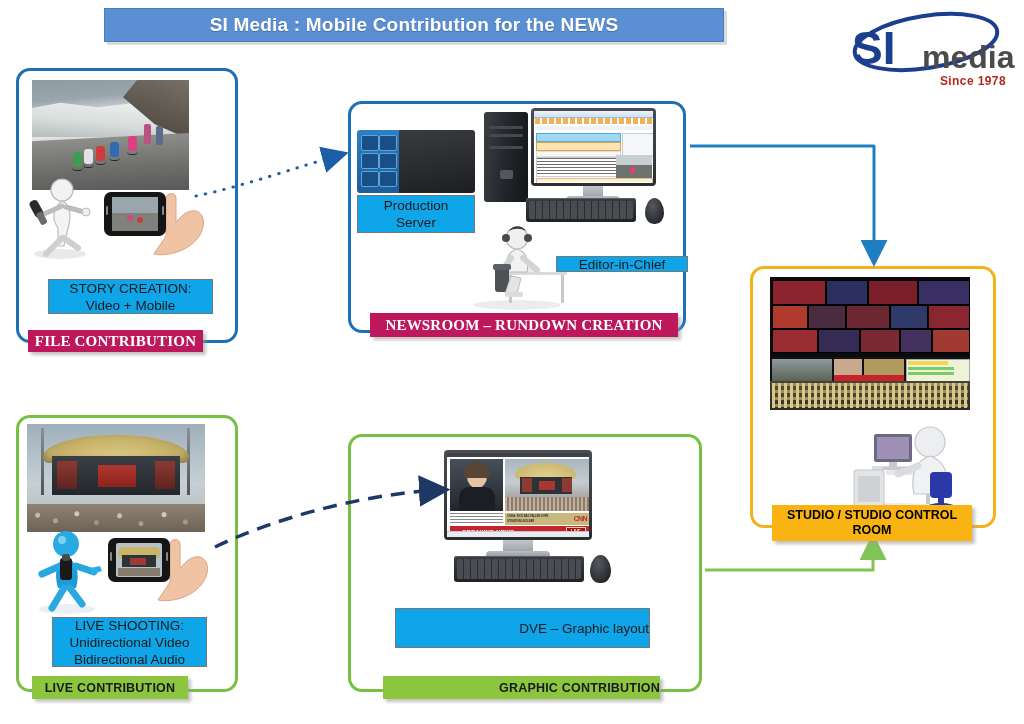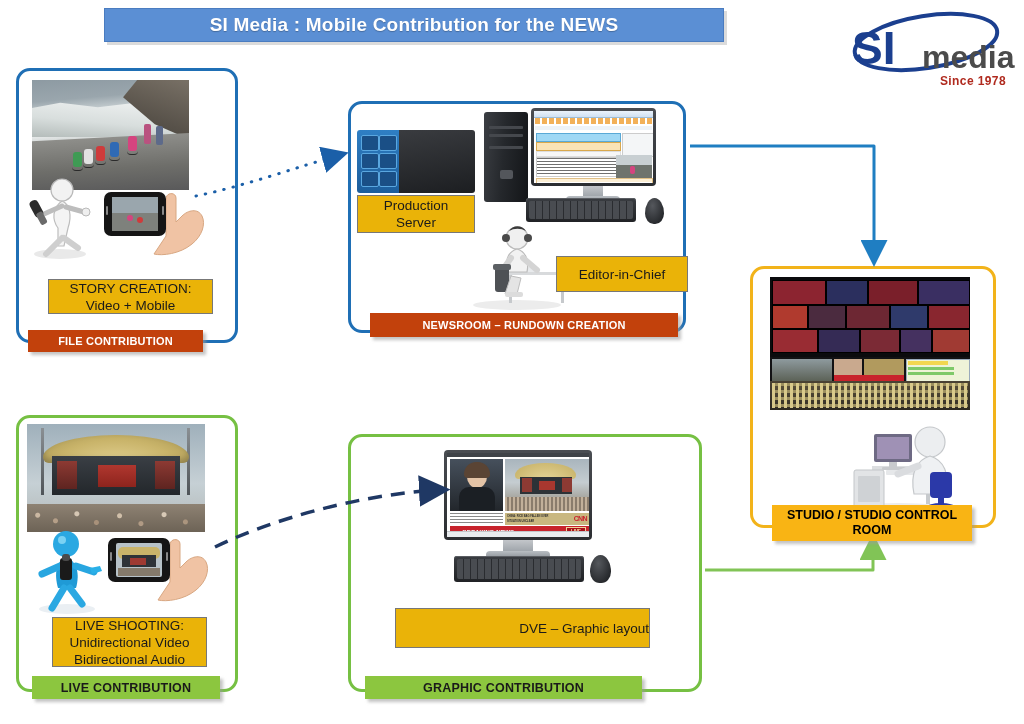--- a/index.html
+++ b/index.html
@@ -35,27 +35,27 @@
   .panel.green{border:3px solid #76c043;}
   .panel.orange{border:3px solid #f2b31a;}
 
   
   .ribbon{
     position:absolute;display:flex;align-items:center;justify-content:center;
     text-align:center;box-sizing:border-box;
     box-shadow:3px 3px 3px rgba(155,155,155,.6);
     font-weight:bold;z-index:40;
   }
-  .ribbon.blue{background:#c2410c;color:#fff;font-size:11px;letter-spacing:.2px;}
+  .ribbon.blue{background:#be185d;color:#fff;font-size:15px;letter-spacing:.2px;font-family:Liberation Serif, serif;}
   .ribbon.green{background:#8cc63f;color:#1a1a1a;font-size:12.5px;letter-spacing:.2px;}
   .ribbon.orange{background:#f9b414;color:#000;font-size:12.5px;line-height:15px;}
 
   
   .caption{
-    position:absolute;background:#eab308;border:1px solid #777;
+    position:absolute;background:#0ea5e9;border:1px solid #777;
     display:flex;align-items:center;justify-content:center;text-align:center;
     font-size:13.5px;color:#1a1a1a;line-height:17px;box-sizing:border-box;z-index:30;
   }
 
   
   .photo{position:absolute;overflow:hidden;background:#ccc;z-index:5;}
 
   
   .cyc-sky{position:absolute;inset:0;background:
      linear-gradient(175deg,#8d9aa2 0%,#9aa6ad 18%,#cfd6d8 30%,#e9ecec 45%,#b9bfbd 60%,#6f7a72 100%);}
@@ -291,21 +291,21 @@
     <circle cx="63" cy="16" r="4" fill="#4a4a4a"></circle>
     <path d="M52,27 C62,30 64,40 62,50 L42,50 C40,40 42,30 52,27 Z" fill="#f2f2f2" stroke="#bbb" stroke-width="1.2"></path>
     <path d="M46,36 L36,50" stroke="#d4d4d4" stroke-width="6" stroke-linecap="round" fill="none"></path>
     <path d="M58,36 L72,48" stroke="#d4d4d4" stroke-width="6" stroke-linecap="round" fill="none"></path>
     <rect x="30" y="44" width="14" height="26" rx="3" fill="#4e5155"></rect>
     <rect x="28" y="42" width="18" height="6" rx="2" fill="#5c6064"></rect>
     <path d="M46,54 L40,72 L52,72 L56,56 Z" fill="#e4e4e4" stroke="#bdbdbd"></path>
     <rect x="40" y="70" width="18" height="5" rx="2" fill="#dcdcdc"></rect>
   </svg>
 
-  <div class="caption" style="left:556px;top:256px;width:132px;height:36px;">
+  <div class="caption" style="left:556px;top:256px;width:132px;height:16px;">
     <span>Editor-in-Chief</span>
   </div>
 
   <div class="ribbon blue" style="left:370px;top:313px;width:308px;height:24px;">
     <span>NEWSROOM – RUNDOWN CREATION</span>
   </div>
 
   <div class="panel orange" style="left:750px;top:266px;width:246px;height:262px;"></div>
 
   <div class="photo" style="left:770px;top:277px;width:200px;height:133px;">
@@ -409,21 +409,21 @@
     <rect x="10" y="24" width="2" height="9" rx="1" fill="#888"></rect>
     <rect x="66" y="24" width="2" height="9" rx="1" fill="#888"></rect>
   </svg>
 
   <div class="caption" style="left:52px;top:617px;width:155px;height:50px;flex-direction:column;">
     <span>LIVE SHOOTING:</span>
     <span>Unidirectional Video</span>
     <span>Bidirectional Audio</span>
   </div>
 
-  <div class="ribbon green" style="left:32px;top:676px;width:188px;height:23px;">
+  <div class="ribbon green" style="left:32px;top:676px;width:156px;height:23px;">
     <span>LIVE CONTRIBUTION</span>
   </div>
 
   <div class="panel green" style="left:348px;top:434px;width:354px;height:258px;"></div>
 
   <div class="monitor-frame" style="left:444px;top:450px;width:148px;height:90px;z-index:6;">
     <div class="monitor-screen">
       <div style="position:absolute;left:0;top:0;width:100%;height:4px;background:#3f4348;"></div>
 
       <div style="position:absolute;left:3px;top:6px;width:53px;height:52px;background:#1d2228;overflow:hidden;">
@@ -469,17 +469,17 @@
 
   <div class="keyboard" style="left:454px;top:556px;width:130px;height:26px;z-index:6;">
       <div class="kb-keys"></div>
     </div>
   <div class="mouse" style="left:590px;top:555px;width:21px;height:28px;z-index:6;"></div>
 
   <div class="caption" style="left:395px;top:608px;width:255px;height:40px;justify-content:flex-end;">
     <span>DVE – Graphic layout</span>
   </div>
 
-  <div class="ribbon green" style="left:365px;top:676px;width:277px;height:23px;">
+  <div class="ribbon green" style="left:383px;top:676px;width:277px;height:23px;justify-content:flex-end;">
     <span>GRAPHIC CONTRIBUTION</span>
   </div>
 
 </div>
 
 </body></html>

